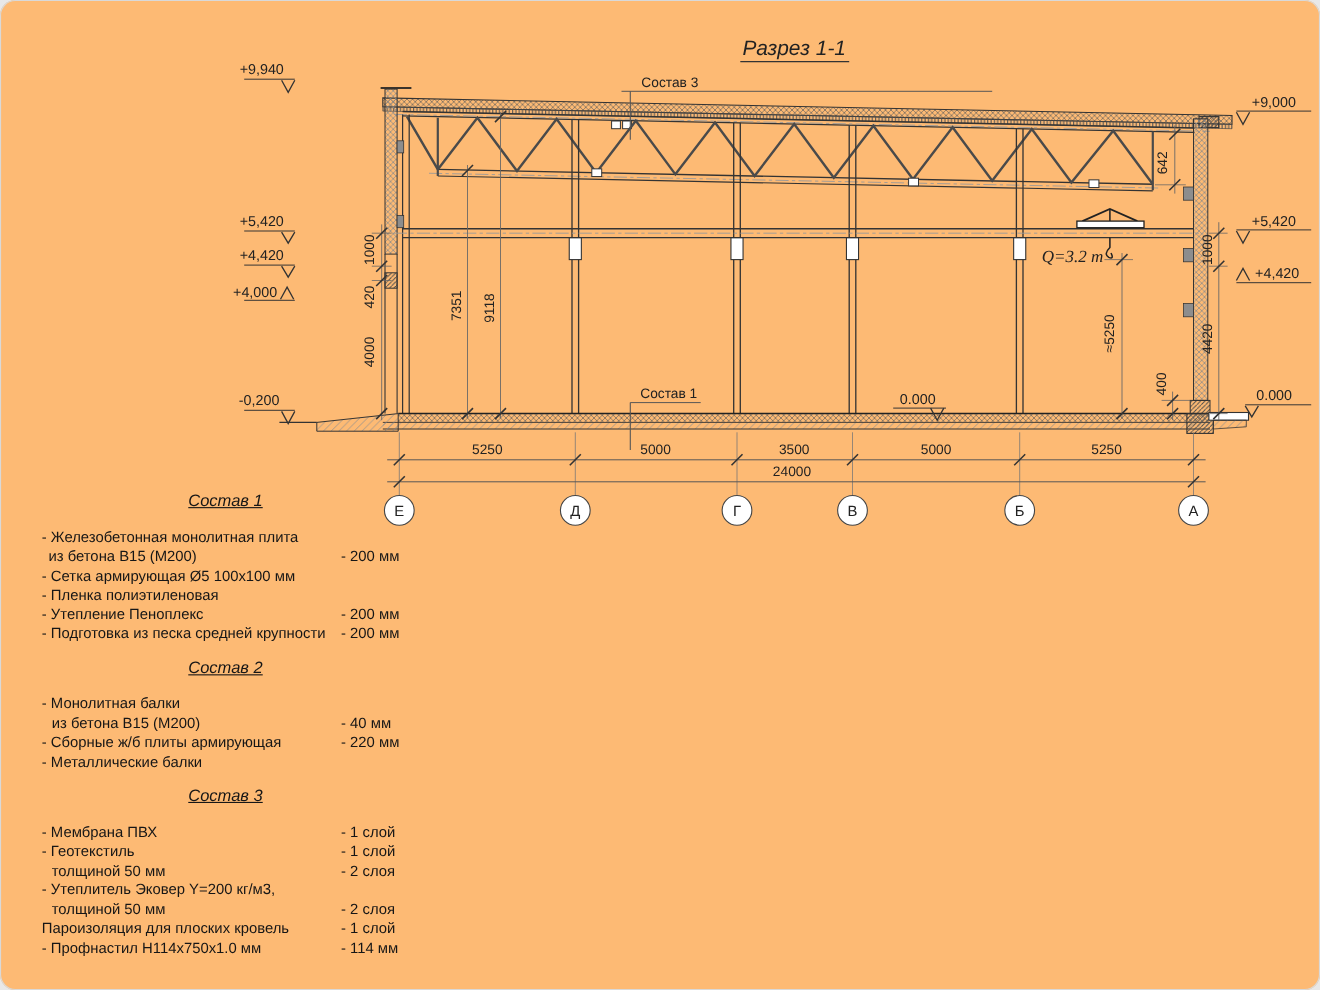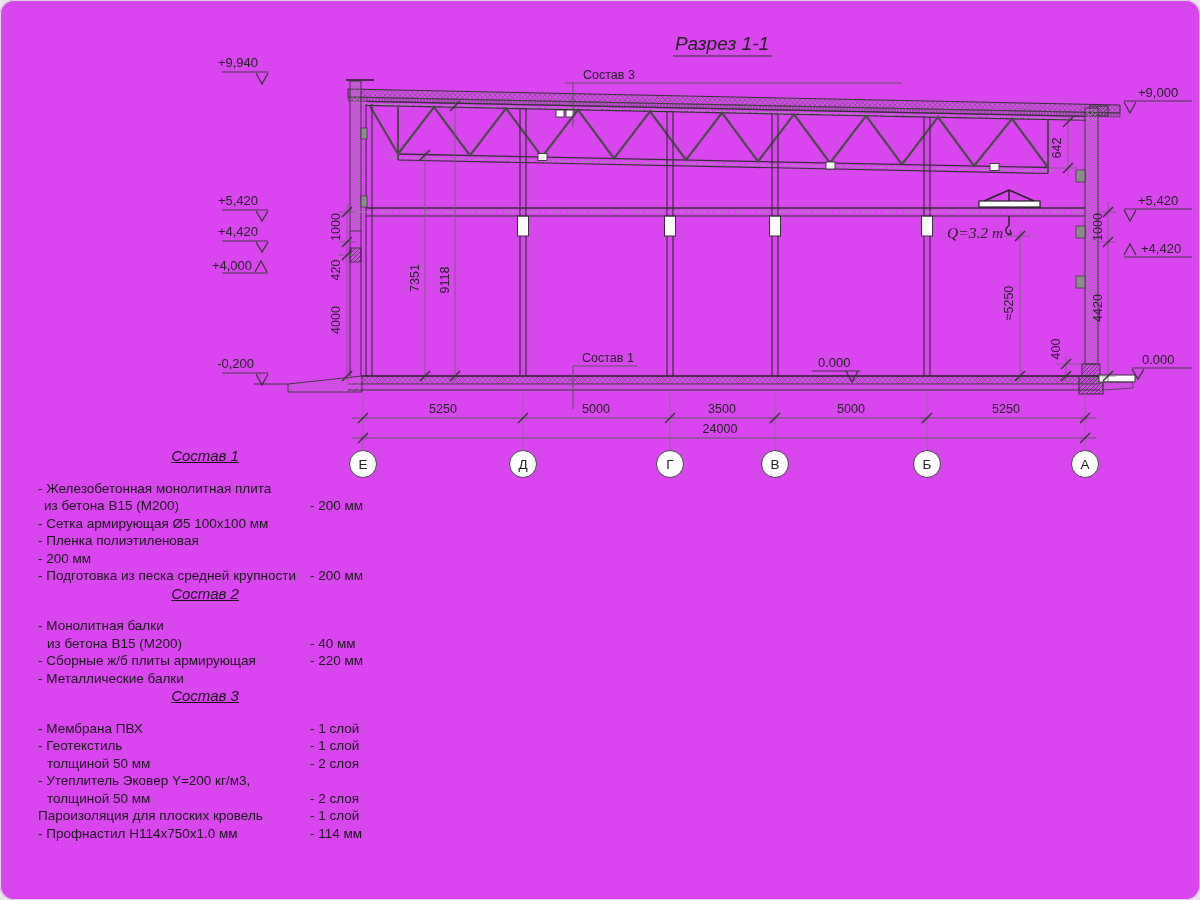--- a/index.html
+++ b/index.html
@@ -1,29 +1,29 @@
 <!DOCTYPE html>
 <html><head>
 <meta charset="utf-8">
 <style>
   html,body{margin:0;padding:0;background:#e8e8e8;}
-  .page{position:relative;width:1200px;height:900px;background:#d946ef;border-radius:14px;
+  .page{position:relative;width:1200px;height:900px;background:#fdba74;border-radius:14px;
         font-family:"Liberation Sans",sans-serif;color:#1d1d1d;overflow:hidden;margin:0 auto;
         box-shadow:0 0 0 1px #d9d9d9 inset;}
   svg text{font-family:"Liberation Sans",sans-serif;fill:#222;}
   .t-title{font-size:19px;font-style:italic;}
   .t-elev{font-size:13px;}
   .t-dim{font-size:12.5px;}
   .t-axis{font-size:13.5px;}
   .t-lbl{font-size:12.5px;}
   .t-crane{font-family:"Liberation Serif",serif;font-style:italic;font-size:15.5px;}
   .comps{position:absolute;left:38px;top:447px;width:334px;font-size:13.5px;line-height:17.5px;color:#161616;}
   .comp-title{font-size:15px;font-style:italic;font-weight:normal;text-decoration:underline;
               text-align:center;margin:0 0 15px 0;}
-  .comp-title.mt{margin-top:0;}
+  .comp-title.mt{margin-top:14px;}
   .crow{display:flex;}
   .cname{flex:1 1 auto;white-space:nowrap;}
   .cval{flex:0 0 62px;white-space:nowrap;}
   .indent .cname{padding-left:9px;}
   .indent2 .cname{padding-left:6px;}
 </style>
 </head>
 <body>
 
 <div class="page">
@@ -303,20 +303,21 @@
         </div>
       <div class="crow">
           <span class="cname">- Сетка армирующая Ø5 100х100 мм</span>
           <span class="cval"></span>
         </div>
       <div class="crow">
           <span class="cname">- Пленка полиэтиленовая</span>
           <span class="cval"></span>
         </div>
       <div class="crow">
+          <span class="cname">- Утепление Пеноплекс</span>
           <span class="cval">- 200 мм</span>
         </div>
       <div class="crow">
           <span class="cname">- Подготовка из песка средней  крупности</span>
           <span class="cval">- 200 мм</span>
         </div>
       <div class="crow">
           <span class="cval"></span>
         </div>
     </section>

